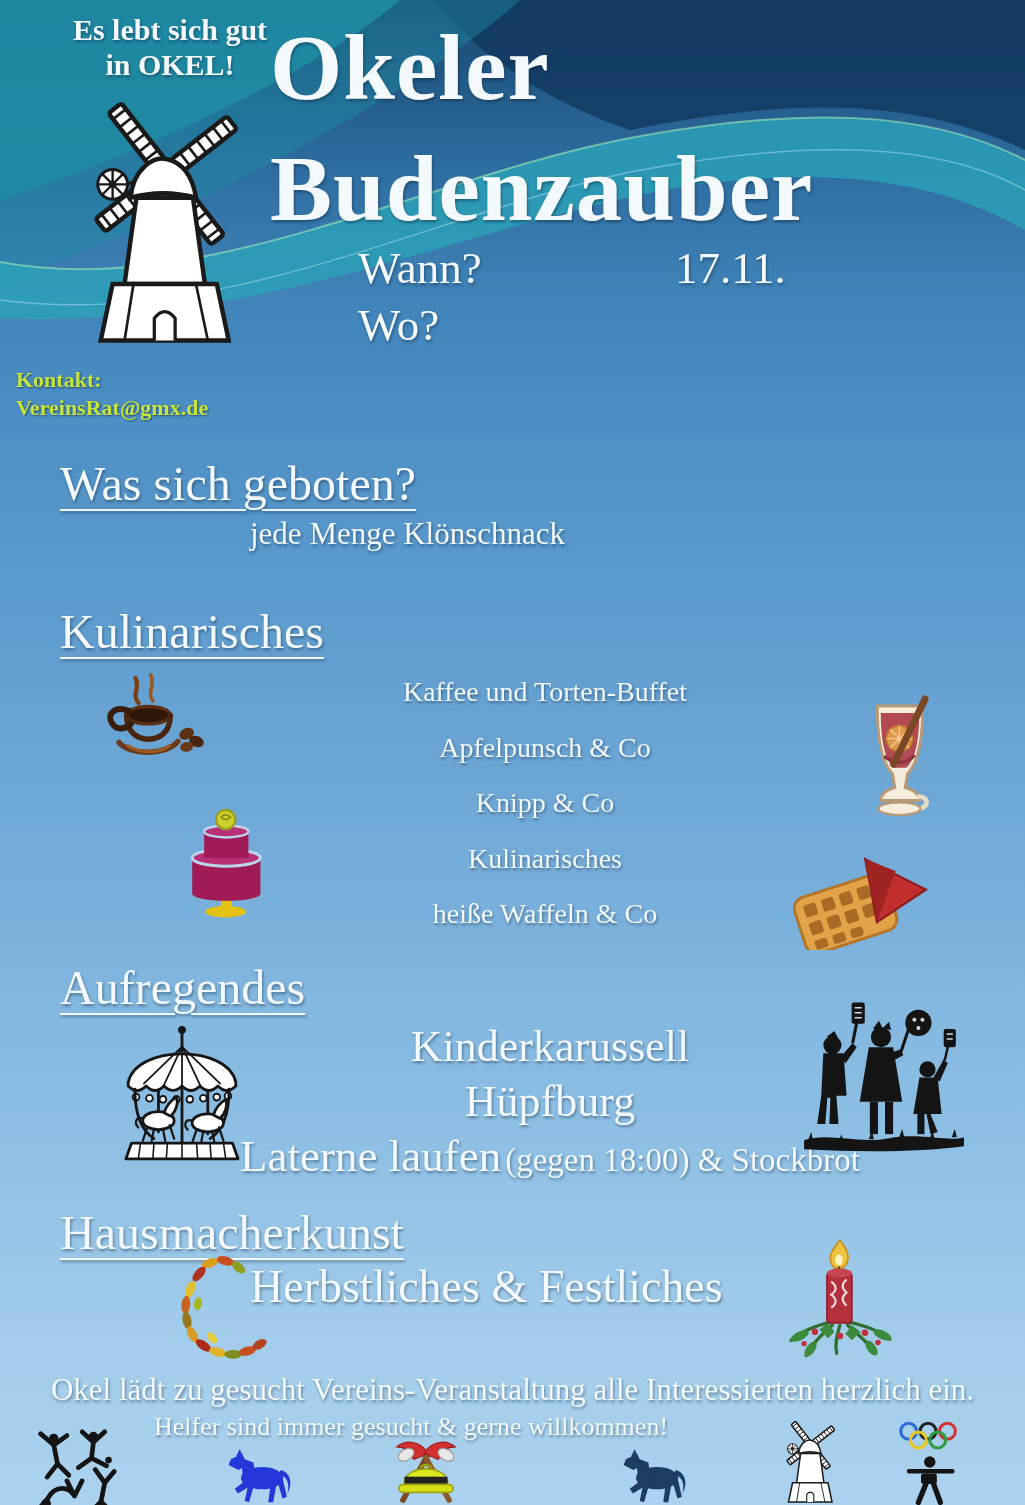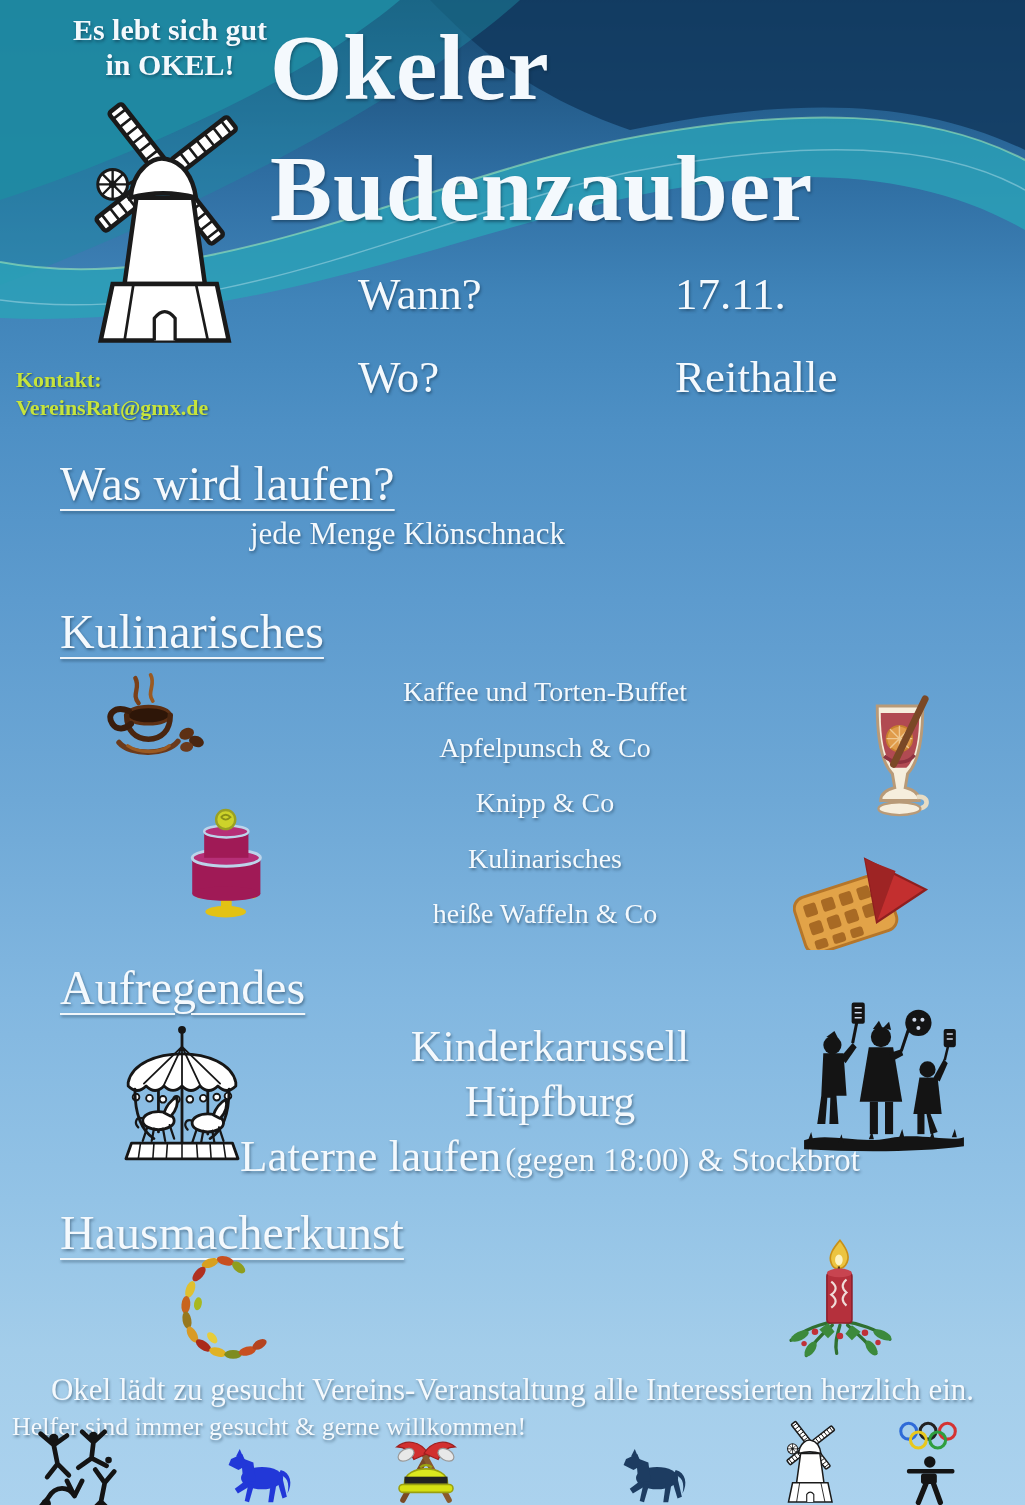--- a/index.html
+++ b/index.html
@@ -11,36 +11,36 @@
       #4e90c5 430px,#5d9bce 600px,#6ea8d6 800px,#82b7e0 1000px,
       #93c3e6 1200px,#a3cdea 1350px,#abd2ee 1505px);
   }
   .abs{position:absolute;}
   .shadowed{text-shadow:1px 2px 3px rgba(8,30,52,.45);}
   .tagline{left:55px;top:12px;width:230px;text-align:center;font-size:30px;line-height:1.18;font-weight:600;}
   .windmill-logo{left:68px;top:82px;width:186px;height:288px;}
   .contact{left:16px;top:366px;width:280px;color:#c6e43c;font-size:22px;line-height:1.25;font-weight:700;text-shadow:1px 1px 2px rgba(8,30,52,.6);}
   .title{left:270px;top:8px;width:740px;text-align:left;font-size:93px;line-height:1.3;font-weight:700;letter-spacing:1px;}
   .info{left:358px;top:240px;width:650px;font-size:45px;}
-  .info-row{display:flex;height:57px;align-items:flex-start;line-height:57px;margin-top:26px;}
+  .info-row{display:flex;height:57px;align-items:flex-start;line-height:57px;}
   .info-label{width:317px;flex:none;}
   .offer-heading,.sec-heading{font-size:48px;text-decoration:underline;text-decoration-thickness:2px;text-underline-offset:9px;text-decoration-color:rgba(255,255,255,.9);}
   .offer-heading{left:60px;top:456px;}
   .offer-sub{left:250px;top:516px;font-size:31px;}
   .h-kulinarisches{left:60px;top:604px;}
   .kul-items{left:165px;top:664px;width:760px;text-align:center;font-size:28px;line-height:55.5px;}
   .h-aufregendes{left:60px;top:960px;}
   .auf-items{left:260px;top:1019px;width:580px;text-align:center;font-size:44px;line-height:55px;}
   .lantern-line{left:150px;top:1130px;width:800px;text-align:center;white-space:nowrap;}
   .lantern-main{font-size:45px;}
   .lantern-rest{font-size:33px;margin-left:4px;}
   .h-hausmacherkunst{left:60px;top:1205px;}
   .haus-item{left:250px;top:1260px;font-size:46px;}
   .footer-1{left:0;top:1372px;width:1025px;text-align:center;font-size:31px;}
-  .footer-2{left:12px;top:1412px;width:822px;font-size:26px;}
+  .footer-2{left:0;top:1412px;width:822px;text-align:center;font-size:26px;}
   svg{display:block;}
 </style>
 </head>
 <body>
 
 <div class="poster">
 
   <svg width="0" height="0" style="position:absolute">
     <defs>
       <g id="blade">
@@ -107,25 +107,24 @@
     <div>Budenzauber</div>
   </div>
 
   <div class="abs info shadowed">
     <div class="info-row">
       <span class="info-label">Wann?</span>
       <span>17.11.</span>
     </div>
     <div class="info-row">
       <span class="info-label">Wo?</span>
-      <span>Reithalle</span>
     </div>
   </div>
 
-  <div class="abs offer-heading shadowed">Was wird laufen?</div>
+  <div class="abs offer-heading shadowed">Was sich geboten?</div>
   <div class="abs offer-sub shadowed">jede Menge Klönschnack</div>
 
   <div class="abs sec-heading h-kulinarisches shadowed">Kulinarisches</div>
   <div class="abs kul-items shadowed">
     <div>Kaffee und Torten-Buffet</div>
     <div>Apfelpunsch &amp; Co</div>
     <div>Knipp &amp; Co</div>
     <div>Kulinarisches</div>
     <div>heiße Waffeln &amp; Co</div>
   </div>
@@ -264,20 +263,21 @@
       <path d="M147,33 h6 M147,38 h6"></path>
     </g>
     <g fill="#cfd8e8">
         <circle cx="115" cy="19" r="2"></circle>
         <circle cx="123" cy="19" r="2"></circle>
         <circle cx="119" cy="27" r="2"></circle>
       </g>
   </svg>
 
   <div class="abs sec-heading h-hausmacherkunst shadowed">Hausmacherkunst</div>
+  <div class="abs haus-item shadowed">Herbstliches &amp; Festliches</div>
 
   <svg class="abs" style="left:168px;top:1252px" width="105" height="110" viewBox="0 0 95 100">
     <g>
       <ellipse cx="38" cy="10" rx="8" ry="4" transform="rotate(-20 38 10)" fill="#d8a020"></ellipse>
       <ellipse cx="52" cy="8" rx="8" ry="4" transform="rotate(15 52 8)" fill="#c85020"></ellipse>
       <ellipse cx="64" cy="14" rx="7" ry="4" transform="rotate(40 64 14)" fill="#8f9e1e"></ellipse>
       <ellipse cx="28" cy="20" rx="8" ry="4" transform="rotate(-50 28 20)" fill="#b03020"></ellipse>
       <ellipse cx="20" cy="34" rx="8" ry="4" transform="rotate(-70 20 34)" fill="#e0c030"></ellipse>
       <ellipse cx="16" cy="48" rx="8" ry="4" transform="rotate(-85 16 48)" fill="#c8641e"></ellipse>
       <ellipse cx="17" cy="62" rx="8" ry="4" transform="rotate(80 17 62)" fill="#97781d"></ellipse>

